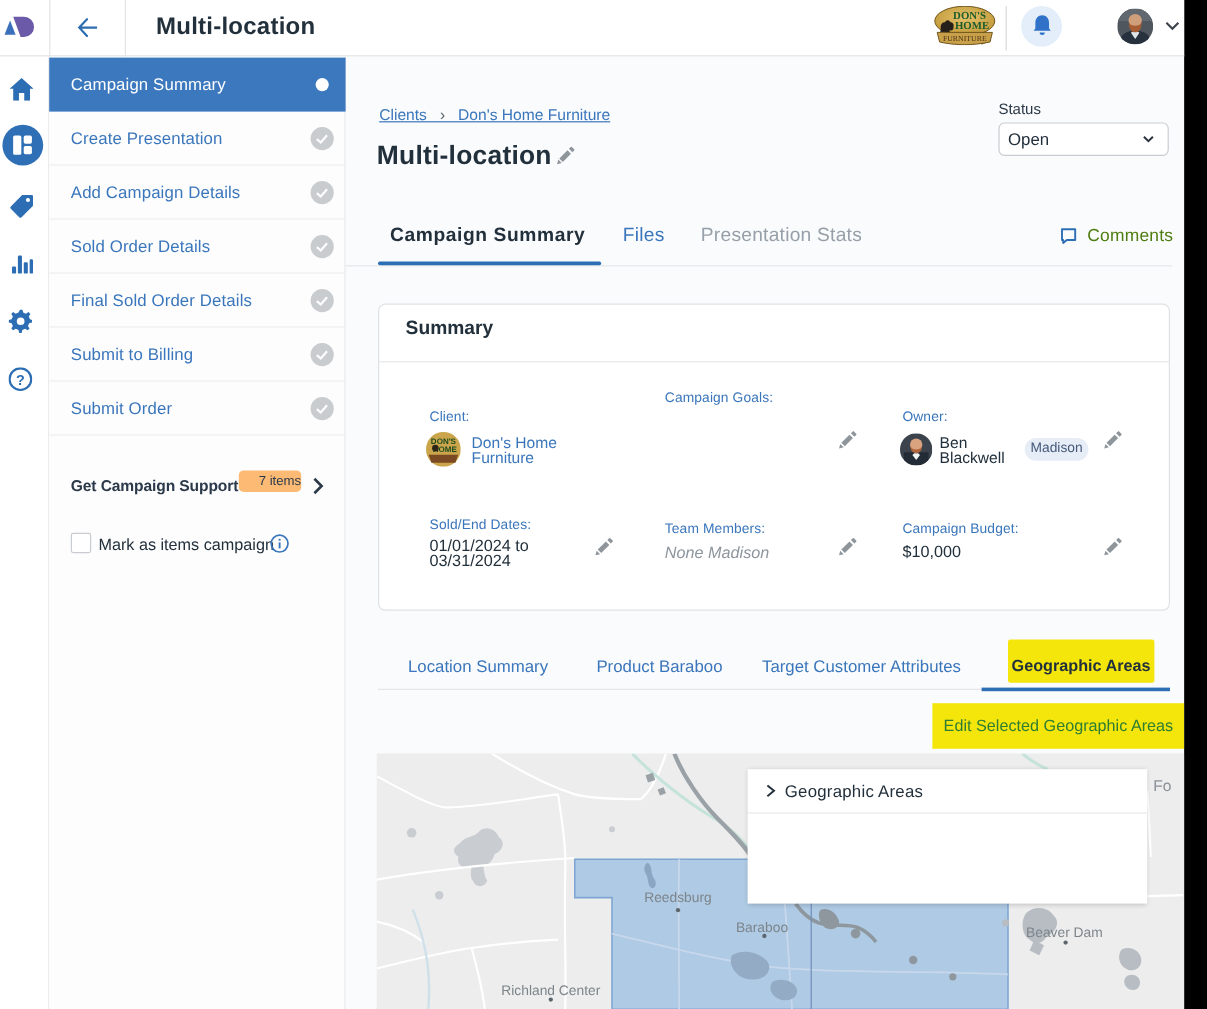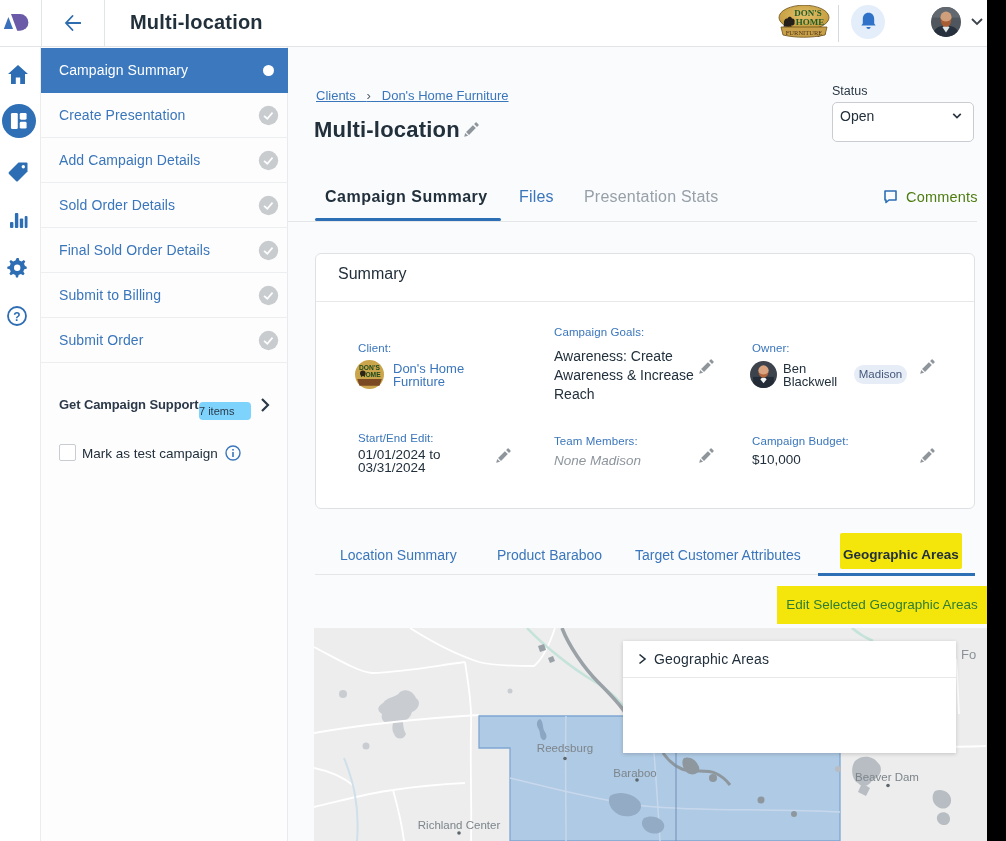--- a/index.html
+++ b/index.html
@@ -31,21 +31,21 @@
 
   
   #main { position:absolute; left:288px; top:47px; width:699px; height:794px; }
   .blue { color:#3a76bb; }
   .dark { color:#22303c; }
 
   #breadcrumb { position:absolute; left:28px; top:41px; font-size:13px; color:#3a76bb;text-decoration:underline; }
   #heading { position:absolute; left:26px; top:70px; font-size:22px; font-weight:700;
     color:#22303c; letter-spacing:0.2px; }
   #statuslbl { position:absolute; left:544px; top:37px; font-size:12.5px; color:#2b3845; }
-  #statusbox { position:absolute; left:544px; top:55px; width:142px; height:40px;
+  #statusbox { position:absolute; left:544px; top:55px; width:142px; height:28px;
     border:1px solid #caccd1; border-radius:5px; background:#fff;
     font-size:14px; color:#22303c; line-height:26px; padding-left:7px; }
 
   
   #tabs { position:absolute; left:0px; top:141px; width:689px; height:34px;
     border-bottom:1px solid #e4e6e8; }
   .tab { position:absolute; top:0px; font-size:16px; letter-spacing:0.2px; }
   #tabline { position:absolute; left:27px; top:171px; width:186px; height:3px;
     background:#2d6fb5; border-radius:2px; }
 
@@ -209,26 +209,26 @@
           <path d="M7.5 13.5 L11.5 17 L18 9.5" stroke="#fdfdfe" stroke-width="2.2" fill="none"></path>
         </svg>
     </div>
     <div class="sitem" style="top:271px">Submit Order
       <svg class="chk" viewBox="0 0 26 26">
           <circle cx="13" cy="13" r="12" fill="#c9cccf"></circle>
           <path d="M7.5 13.5 L11.5 17 L18 9.5" stroke="#fdfdfe" stroke-width="2.2" fill="none"></path>
         </svg>
     </div>
     <div class="abs" style="left:18px;top:350px;font-size:13px;font-weight:700;color:#2b3949;letter-spacing:-0.1px">Get Campaign Support</div>
-    <div class="abs" style="left:158px;top:355px;width:52px;height:18px;background:#7dd3fc;border-radius:4px;font-size:11px;color:#2b3949;text-align:left;line-height:18px">7 items</div>
+    <div class="abs" style="left:158px;top:345px;width:52px;height:18px;background:#fdba74;border-radius:4px;font-size:11px;color:#2b3949;text-align:right;line-height:18px">7 items</div>
     <svg class="abs" style="left:218px;top:350px" width="12" height="16" viewBox="0 0 12 16">
       <path d="M3 2 L9 8 L3 14" stroke="#2b3949" stroke-width="2.2" fill="none"></path>
     </svg>
     <div class="abs" style="left:18px;top:397px;width:17px;height:17px;border:1px solid #c9ccd0;border-radius:2px;background:#fff"></div>
-    <div class="abs" style="left:41px;top:399px;font-size:13.5px;color:#22303c;letter-spacing:0px">Mark as test campaign</div>
+    <div class="abs" style="left:41px;top:399px;font-size:13.5px;color:#22303c;letter-spacing:0px">Mark as items campaign</div>
     <svg class="abs" style="left:184px;top:398px" width="16" height="16" viewBox="0 0 16 16">
       <circle cx="8" cy="8" r="7" fill="none" stroke="#3a76bb" stroke-width="1.4"></circle>
       <rect x="7.2" y="7" width="1.6" height="5" fill="#3a76bb"></rect>
       <rect x="7.2" y="4" width="1.6" height="1.6" fill="#3a76bb"></rect>
     </svg>
   </div>
 
   <div id="main">
     <div id="breadcrumb">Clients&nbsp;&nbsp;&nbsp;<span style="color:#55606a">›</span>&nbsp;&nbsp;&nbsp;Don's Home Furniture</div>
     <div id="heading">Multi-location</div>
@@ -249,35 +249,34 @@
       <div class="tab blue" style="left:231px">Files</div>
       <div class="tab" style="left:296px;color:#97a0a8">Presentation Stats</div>
       <svg class="abs" style="left:595px;top:1px" width="15" height="15" viewBox="0 0 15 15">
         <path d="M2 2 H13 V11 H6 L3 13.5 V11 H2 Z" fill="none" stroke="#2d6fb5" stroke-width="1.6" stroke-linejoin="round"></path>
       </svg>
       <div class="tab" style="left:618px;color:#4d7c0f;font-size:14.5px;top:1px">Comments</div>
     </div>
     <div id="tabline"></div>
 
     <div id="card">
-      <div class="abs" style="left:22px;top:11px;font-size:16px;font-weight:400;color:#22303c">Summary</div>
+      <div class="abs" style="left:22px;top:11px;font-size:16px;font-weight:700;color:#22303c">Summary</div>
       <div class="abs" style="left:0;top:47px;width:658px;height:1px;background:#e6e8ea"></div>
 
       <div class="lbl" style="left:42px;top:88px">Client:</div>
       <svg class="abs" style="left:39px;top:106px" width="29" height="29" viewBox="0 0 26 26">
         <circle cx="13" cy="13" r="13" fill="#caa54c"></circle>
         <path d="M2 17 L24 17 L22 23 L4 23 Z" fill="#7b4a22"></path>
         <text x="13" y="9" font-size="6" font-weight="bold" fill="#1d4a1d" text-anchor="middle">DON'S</text>
         <text x="14" y="15" font-size="6" font-weight="bold" fill="#1d4a1d" text-anchor="middle">HOME</text>
         <circle cx="7" cy="12" r="2.5" fill="#2c2417"></circle>
       </svg>
       <div class="val blue" style="left:77px;top:108px;color:#3a76bb;font-size:13px">Don's Home<br>Furniture</div>
 
       <div class="lbl" style="left:238px;top:72px">Campaign Goals:</div>
-      <div class="val" style="left:238px;top:93px;width:145px;font-size:14px;line-height:19px">Awareness: Create Awareness &amp; Increase Reach</div>
       <svg class="pencil" style="left:381px;top:104px" viewBox="0 0 18 18">
         <path d="M2.2 15.8 L3.2 11.9 L6.1 14.8 Z" fill="#8e959b"></path>
         <path d="M4.1 11 L10.9 4.2 L13.8 7.1 L7 13.9 Z" fill="#8e959b"></path>
         <path d="M12.1 3 L13.6 1.5 Q14.1 1 14.6 1.5 L16.5 3.4 Q17 3.9 16.5 4.4 L15 5.9 Z" fill="#8e959b"></path>
       </svg>
 
       <div class="lbl" style="left:436px;top:88px">Owner:</div>
       <svg class="abs" style="left:434px;top:107px" width="27" height="27" viewBox="0 0 34 34">
         <defs>
             <clipPath id="avc2">
@@ -293,21 +292,21 @@
         </g>
       </svg>
       <div class="val" style="left:467px;top:108px;font-size:13px">Ben<br>Blackwell</div>
       <div class="abs" style="left:538px;top:111px;width:53px;height:19px;background:#e7edf6;border-radius:10px;font-size:11.5px;color:#44597c;text-align:center;line-height:19px">Madison</div>
       <svg class="pencil" style="left:602px;top:104px" viewBox="0 0 18 18">
         <path d="M2.2 15.8 L3.2 11.9 L6.1 14.8 Z" fill="#8e959b"></path>
         <path d="M4.1 11 L10.9 4.2 L13.8 7.1 L7 13.9 Z" fill="#8e959b"></path>
         <path d="M12.1 3 L13.6 1.5 Q14.1 1 14.6 1.5 L16.5 3.4 Q17 3.9 16.5 4.4 L15 5.9 Z" fill="#8e959b"></path>
       </svg>
 
-      <div class="lbl" style="left:42px;top:178px">Start/End Edit:</div>
+      <div class="lbl" style="left:42px;top:178px">Sold/End Dates:</div>
       <div class="val" style="left:42px;top:194px">01/01/2024 to<br>03/31/2024</div>
       <svg class="pencil" style="left:178px;top:193px" viewBox="0 0 18 18">
         <path d="M2.2 15.8 L3.2 11.9 L6.1 14.8 Z" fill="#8e959b"></path>
         <path d="M4.1 11 L10.9 4.2 L13.8 7.1 L7 13.9 Z" fill="#8e959b"></path>
         <path d="M12.1 3 L13.6 1.5 Q14.1 1 14.6 1.5 L16.5 3.4 Q17 3.9 16.5 4.4 L15 5.9 Z" fill="#8e959b"></path>
       </svg>
 
       <div class="lbl" style="left:238px;top:181px">Team Members:</div>
       <div class="val" style="left:238px;top:200px;font-style:italic;color:#8d959d">None Madison</div>
       <svg class="pencil" style="left:381px;top:193px" viewBox="0 0 18 18">

